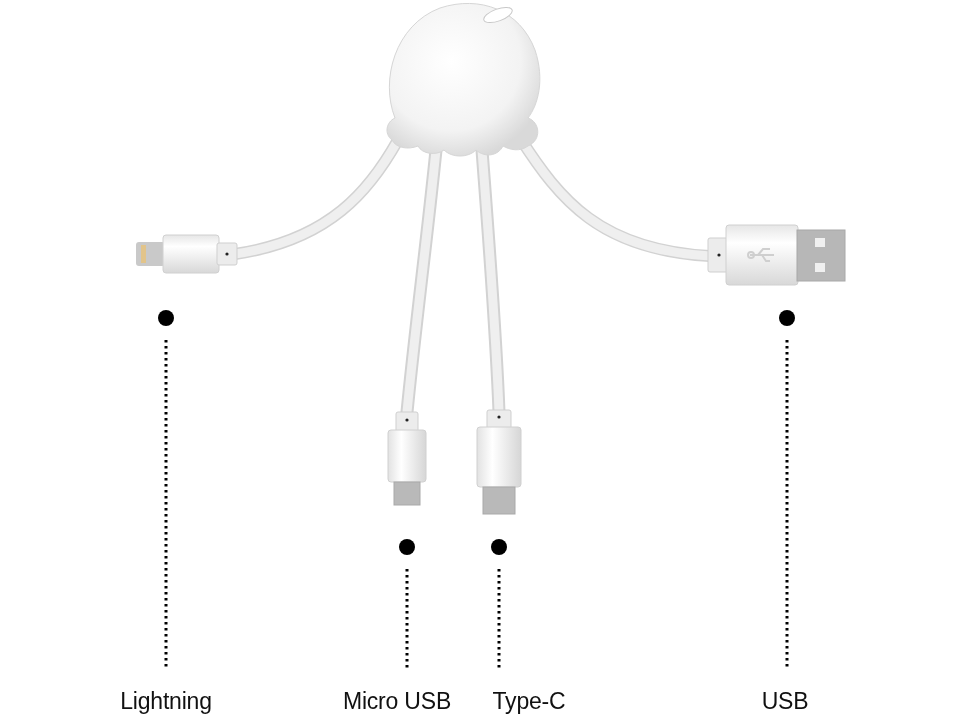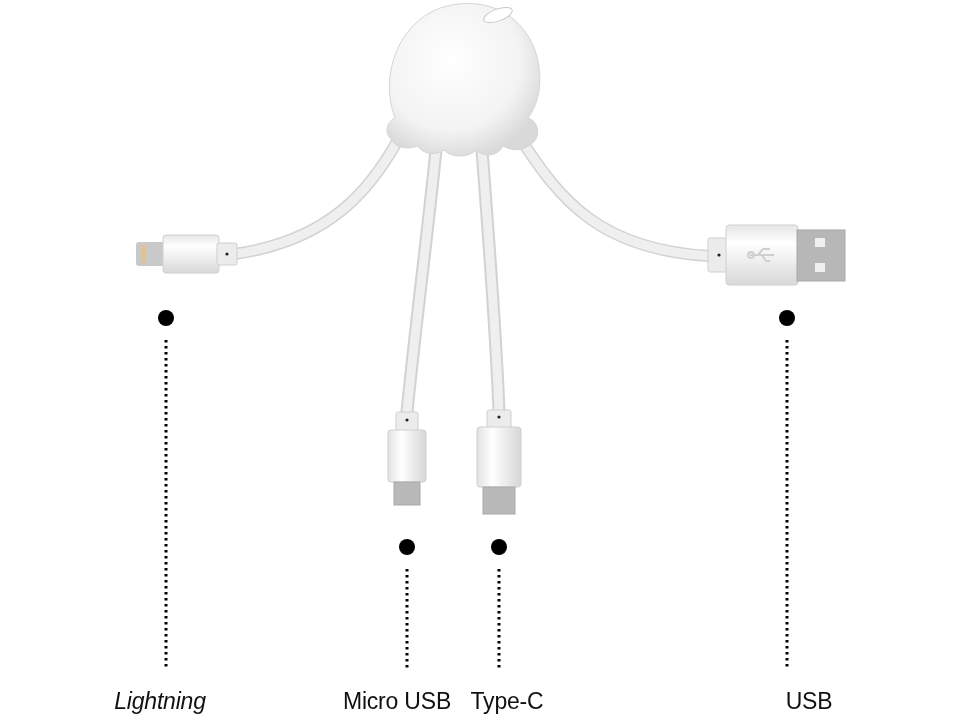--- a/index.html
+++ b/index.html
@@ -93,17 +93,17 @@
       <circle cx="407" cy="547" r="8" fill="#000000"></circle>
       <line x1="407" x2="407" y1="569" y2="668" stroke="#000000" stroke-width="3" stroke-dasharray="2.5 3.5"></line>
       <circle cx="499" cy="547" r="8" fill="#000000"></circle>
       <line x1="499" x2="499" y1="569" y2="668" stroke="#000000" stroke-width="3" stroke-dasharray="2.5 3.5"></line>
       <circle cx="787" cy="318" r="8" fill="#000000"></circle>
       <line x1="787" x2="787" y1="340" y2="670" stroke="#000000" stroke-width="3" stroke-dasharray="2.5 3.5"></line>
     </g>
 </svg>
 
 <div id="labels">
-    <div class="label" style="left: 160px; font-style: italic;">Lightning</div>
+    <div class="label" style="left: 166px;">Lightning</div>
     <div class="label" style="left: 397px;">Micro USB</div>
-    <div class="label" style="left: 507px;">Type-C</div>
-    <div class="label" style="left: 785px; margin-left: 24px;">USB</div>
+    <div class="label" style="left: 529px;">Type-C</div>
+    <div class="label" style="left: 785px;">USB</div>
   </div>
 
 </body></html>

